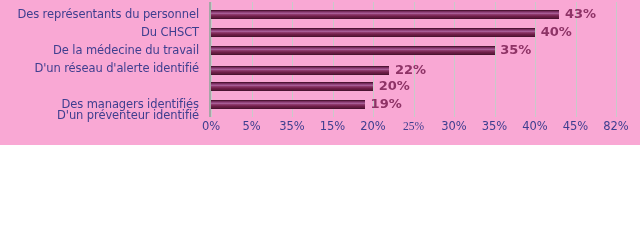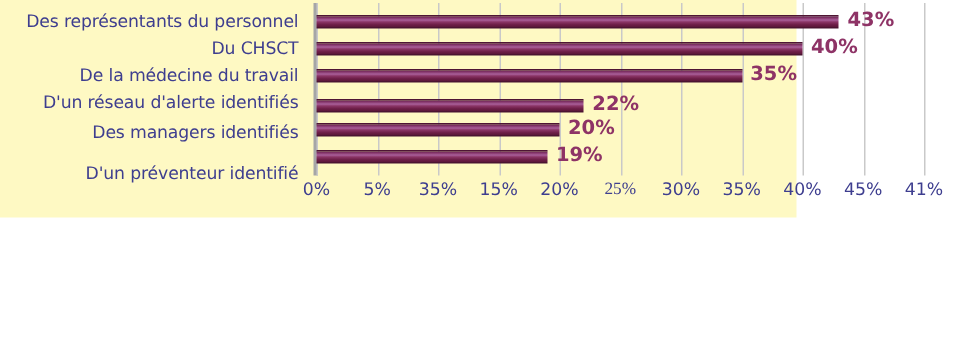--- a/index.html
+++ b/index.html
@@ -9,23 +9,23 @@
   }
   body {
     width: 640px;
     height: 145px;
     font-family: "DejaVu Sans", "Liberation Sans", sans-serif;
     overflow: hidden;
   }
 
   #chart-root {
     position: relative;
-    width: 531px;
+    width: 640px;
     height: 145px;
-    background: #fef9c3;
+    background: #f9a8d4;
   }
 
   
   .cat-labels {
     position: absolute;
     left: 0;
     top: 0;
     width: 205px;
     height: 117px;
   }
@@ -117,23 +117,23 @@
 </style>
 </head>
 <body>
 
 <div id="chart-root">
 
   <div class="cat-labels">
     <div class="cat-label" style="top:8px;">Des représentants du personnel</div>
     <div class="cat-label" style="top:44px;">De la médecine du travail</div>
     <div class="cat-label" style="top:26px;">Du CHSCT</div>
-    <div class="cat-label" style="top:62px;">D'un réseau d'alerte identifiés</div>
+    <div class="cat-label" style="top:62px;">D'un réseau d'alerte identifié</div>
     <div class="cat-label" style="top:80px;margin-top:29px;">D'un préventeur identifié</div>
-    <div class="cat-label" style="top:82px;">Des managers identifiés</div>
+    <div class="cat-label" style="top:98px;">Des managers identifiés</div>
   </div>
 
   <div class="plot">
 
     <div class="axis-line"></div>
 
     <div class="gridline" style="left:0px;"></div>
     <div class="gridline" style="left:40.5px;"></div>
     <div class="gridline" style="left:81px;"></div>
     <div class="gridline" style="left:121.5px;"></div>
@@ -181,16 +181,16 @@
     <div class="xtick" style="left:0px;">0%</div>
     <div class="xtick" style="left:40.5px;">5%</div>
     <div class="xtick" style="left:81px;">35%</div>
     <div class="xtick" style="left:121.5px;">15%</div>
     <div class="xtick" style="left:162px;">20%</div>
     <div class="xtick" style="left:202.5px;font-family:Liberation Serif, serif;">25%</div>
     <div class="xtick" style="left:243px;">30%</div>
     <div class="xtick" style="left:283.5px;">35%</div>
     <div class="xtick" style="left:324px;">40%</div>
     <div class="xtick" style="left:364.5px;">45%</div>
-    <div class="xtick" style="left:405px;">41%</div>
+    <div class="xtick" style="left:405px;">82%</div>
   </div>
 
 </div>
 
 </body></html>

